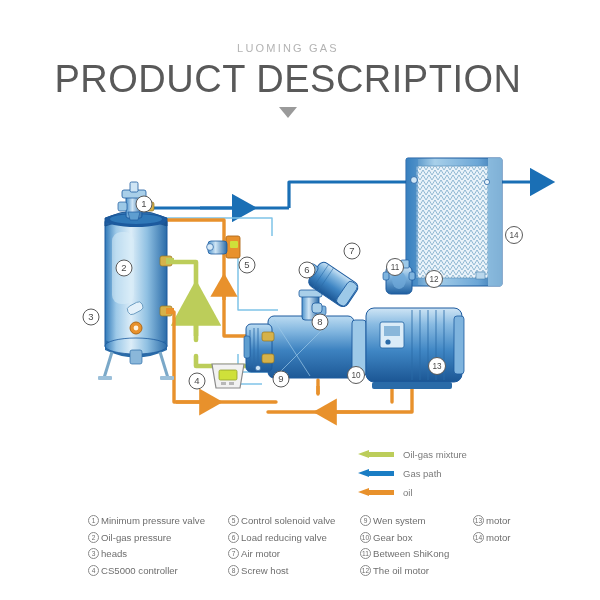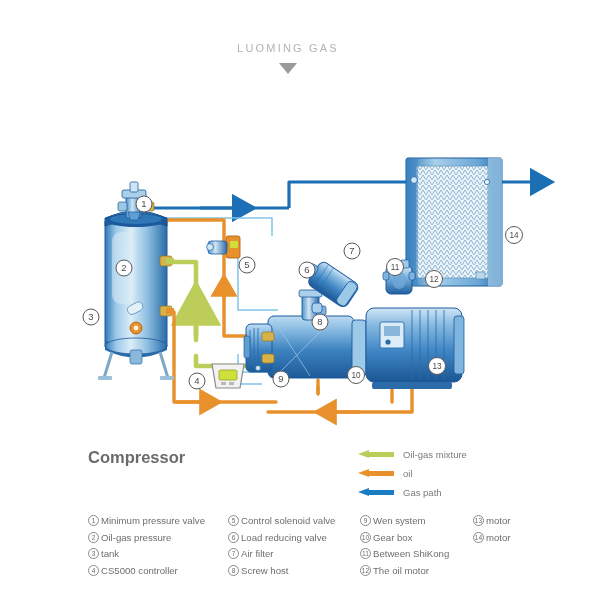--- a/index.html
+++ b/index.html
@@ -58,20 +58,21 @@
     font-size:6.6px;margin-right:2px;vertical-align:1px;color:#6e6e6e;
   }
 </style>
 </head>
 <body>
 
 <div id="stage">
 
   <div class="hdr">
     <div class="hdr-sub">LUOMING GAS</div>
+    <div class="hdr-title">PRODUCT DESCRIPTION</div>
     <div class="hdr-caret"></div>
   </div>
 
   <div class="svgwrap">
   <svg width="600" height="290" viewBox="0 0 600 290" xmlns="http://www.w3.org/2000/svg">
     <defs>
       <linearGradient id="tankG" x1="0" y1="0" x2="1" y2="0">
         <stop offset="0%" stop-color="#2f78b8"></stop>
         <stop offset="18%" stop-color="#9dc9e8"></stop>
         <stop offset="42%" stop-color="#dcedf8"></stop>
@@ -302,58 +303,57 @@
         <circle cx="434" cy="139" r="8.5" fill="#ffffff" stroke="#5a5a5a" stroke-width="1"></circle>
         <text x="434" y="142.4" text-anchor="middle" font-size="8.2" font-family="&quot;Liberation Sans&quot;, sans-serif" fill="#4a4a4a">12</text>
         <circle cx="437" cy="226" r="8.5" fill="#ffffff" stroke="#5a5a5a" stroke-width="1"></circle>
         <text x="437" y="229.4" text-anchor="middle" font-size="8.2" font-family="&quot;Liberation Sans&quot;, sans-serif" fill="#4a4a4a">13</text>
         <circle cx="514" cy="95" r="8.5" fill="#ffffff" stroke="#5a5a5a" stroke-width="1"></circle>
         <text x="514" y="98.4" text-anchor="middle" font-size="8.2" font-family="&quot;Liberation Sans&quot;, sans-serif" fill="#4a4a4a">14</text>
       </g>
   </svg>
 
   <div class="sys-title">
-    <div>Compressor</div>
   </div>
 
   <div class="legend">
     <div class="leg-row">
       <span class="leg-arrow">
         <span class="shaft" style="background:#bccd5a"></span>
         <span class="head" style="border-right:11px solid #bccd5a"></span>
       </span>
       <span class="leg-label">Oil-gas mixture</span>
     </div>
     <div class="leg-row">
       <span class="leg-arrow">
+        <span class="shaft" style="background:#1a7dc4"></span>
+        <span class="head" style="border-right:11px solid #1a7dc4"></span>
+      </span>
+      <span class="leg-label">Gas path</span>
+    </div>
+    <div class="leg-row">
+      <span class="leg-arrow">
         <span class="shaft" style="background:#e8912c"></span>
         <span class="head" style="border-right:11px solid #e8912c"></span>
       </span>
       <span class="leg-label">oil</span>
     </div>
-    <div class="leg-row">
-      <span class="leg-arrow">
-        <span class="shaft" style="background:#1a7dc4"></span>
-        <span class="head" style="border-right:11px solid #1a7dc4"></span>
-      </span>
-      <span class="leg-label">Gas path</span>
-    </div>
   </div>
 
   <div class="items">
     <div class="items-col c1" id="col1">
         <div class="item"><span class="num">1</span><span>Minimum pressure valve</span></div>
         <div class="item"><span class="num">2</span><span>Oil-gas pressure</span></div>
-        <div class="item"><span class="num">3</span><span>tank</span></div>
+        <div class="item"><span class="num">3</span><span>heads</span></div>
         <div class="item"><span class="num">4</span><span>CS5000 controller</span></div>
       </div>
     <div class="items-col c2" id="col2">
         <div class="item"><span class="num">5</span><span>Control solenoid valve</span></div>
         <div class="item"><span class="num">6</span><span>Load reducing valve</span></div>
-        <div class="item"><span class="num">7</span><span>Air filter</span></div>
+        <div class="item"><span class="num">7</span><span>Air motor</span></div>
         <div class="item"><span class="num">8</span><span>Screw host</span></div>
       </div>
     <div class="items-col c3" id="col3">
         <div class="item"><span class="num">9</span><span>Wen system</span></div>
         <div class="item"><span class="num">10</span><span>Gear box</span></div>
         <div class="item"><span class="num">11</span><span>Between ShiKong</span></div>
         <div class="item"><span class="num">12</span><span>The oil motor</span></div>
       </div>
     <div class="items-col c4" id="col4">
         <div class="item"><span class="num">13</span><span>motor</span></div>

